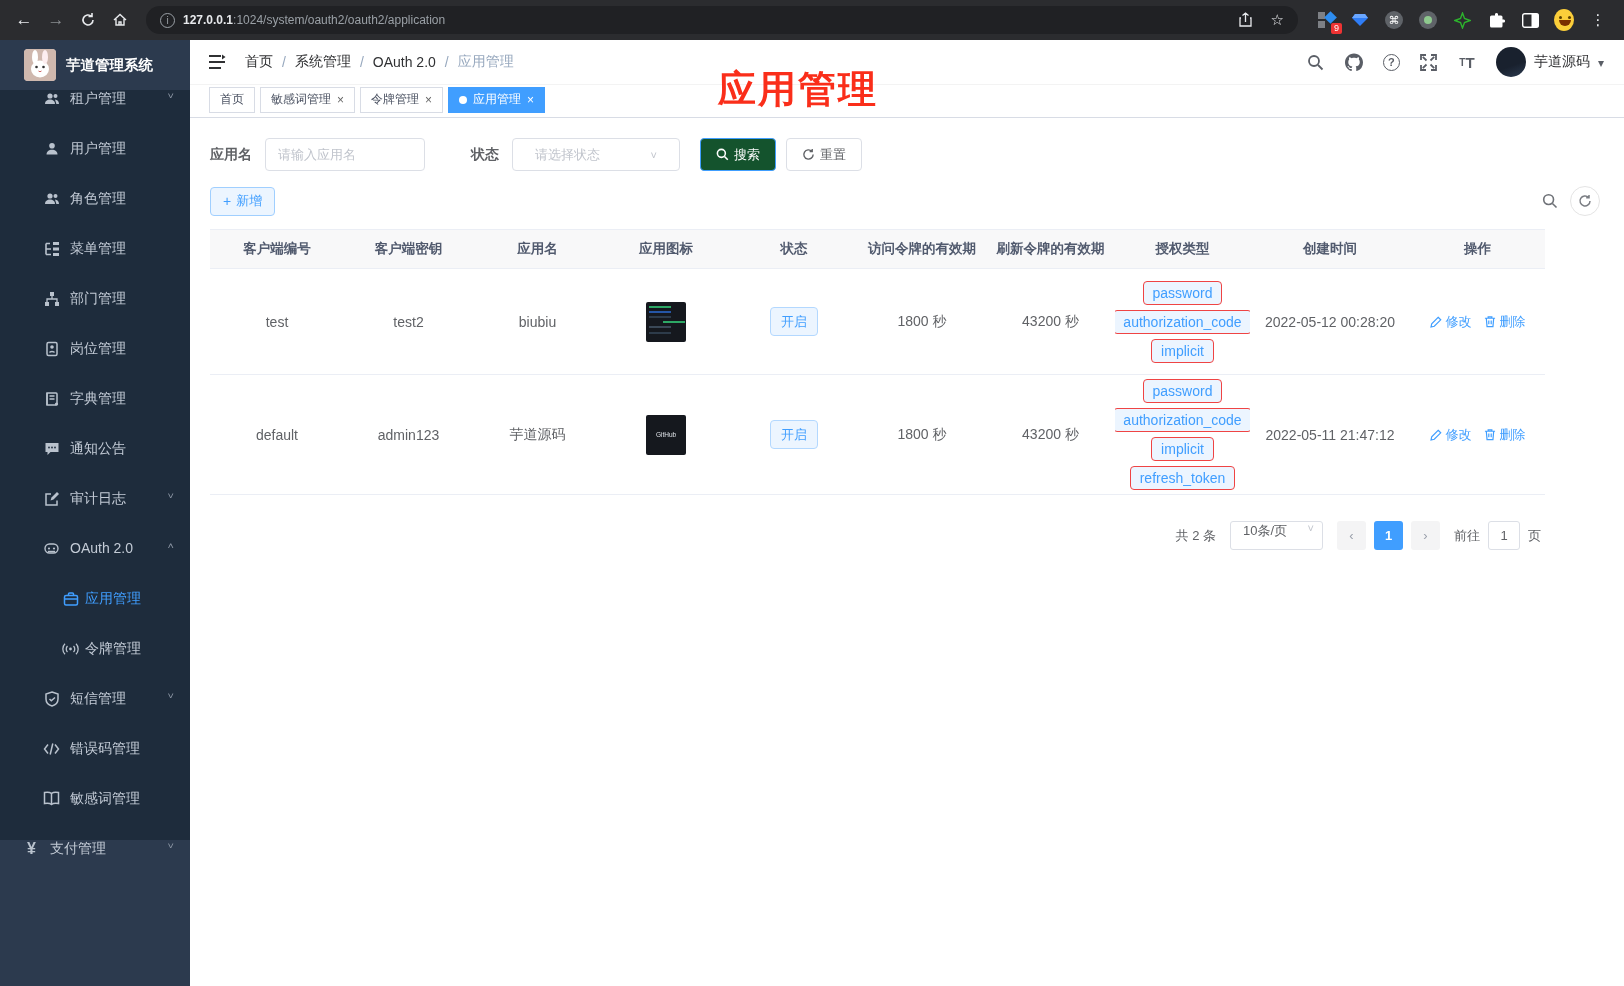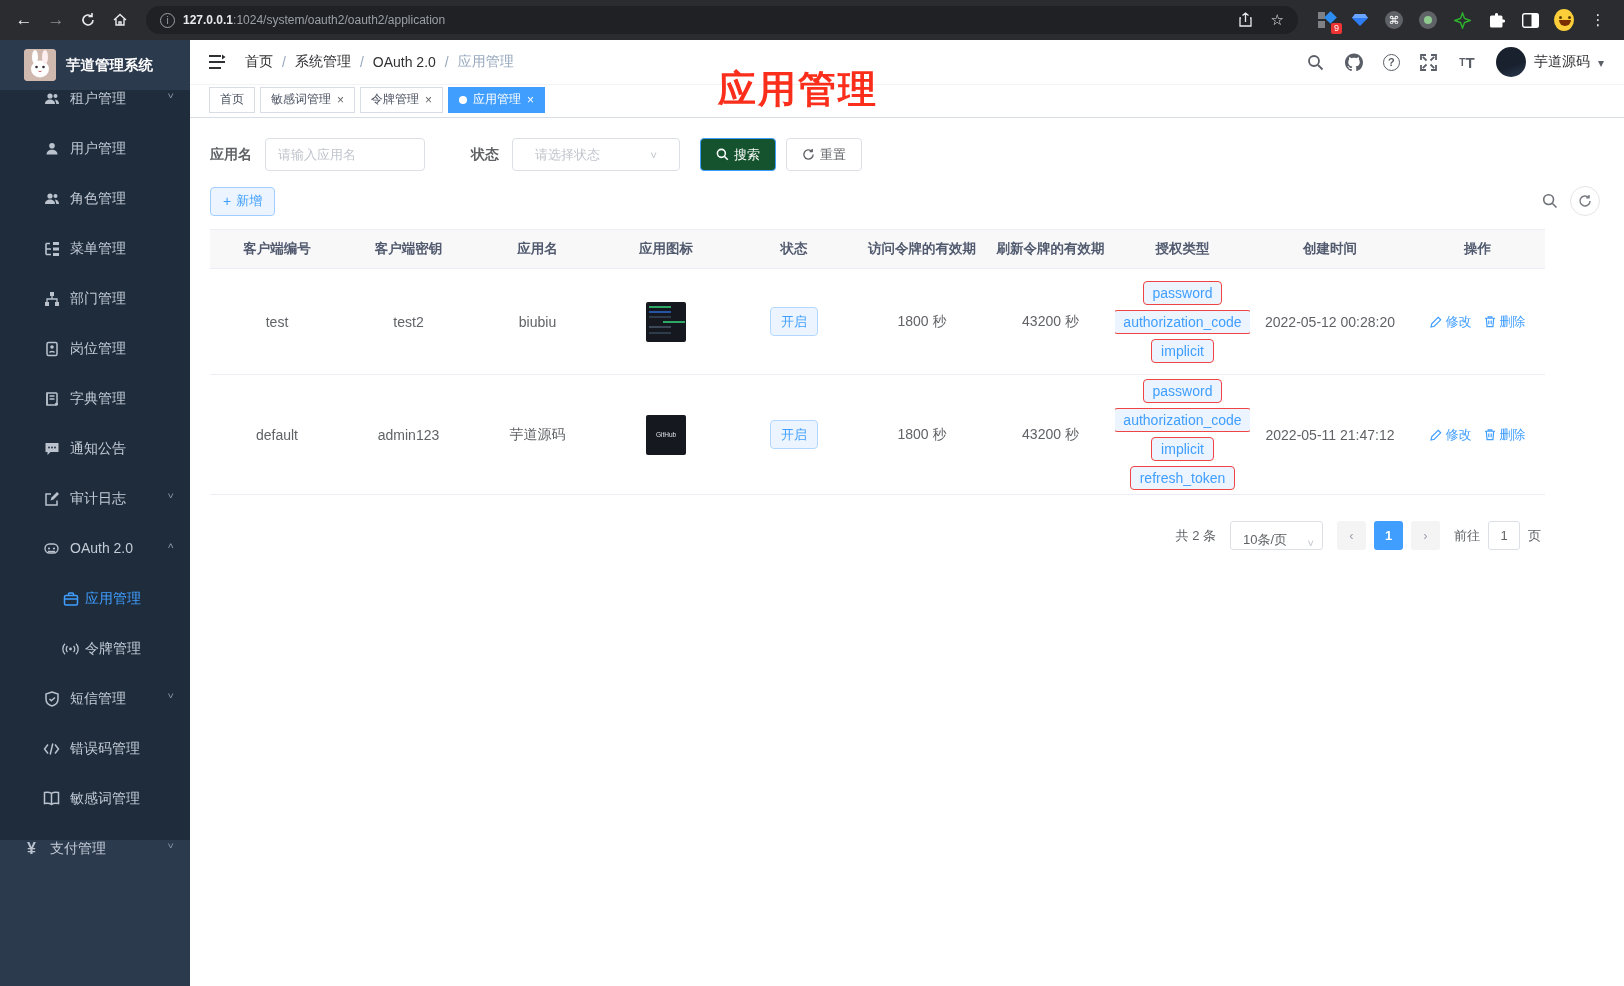--- a/index.html
+++ b/index.html
@@ -123,21 +123,21 @@
   .gtag { height:24px; padding:0 9px; background:#ecf5ff; border:1px solid #ef4444; color:#409eff;
     border-radius:4px; font-size:14px; display:inline-flex; align-items:center; margin:2.5px 0;
     white-space:nowrap; max-width:152px; overflow:hidden; }
   .ops { flex-direction:row !important; gap:12px; }
   .oplink { color:#409eff; font-size:13px; display:inline-flex; align-items:center; gap:4px; cursor:pointer; }
 
   
   .pager { display:flex; align-items:center; justify-content:flex-end; margin-top:26px; gap:14px;
     font-size:13px; color:#606266; padding-right:4px; }
   .psize { width:93px; height:29px; border:1px solid #dcdfe6; border-radius:3px; display:flex;
-    align-items:flex-end; justify-content:space-between; padding:0 8px 0 12px; color:#606266; cursor:pointer; }
+    align-items:flex-start; justify-content:space-between; padding:0 8px 0 12px; color:#606266; cursor:pointer; }
   .pbtn { min-width:29px; height:29px; background:#f4f4f5; color:#9aa0ab; border-radius:3px;
     display:flex; align-items:center; justify-content:center; font-size:13px; cursor:pointer; }
   .pbtn.cur { background:#409eff; color:#fff; font-weight:bold; }
   .pgroup { display:flex; gap:8px; align-items:center; }
   .goto-input { width:32px; height:29px; border:1px solid #dcdfe6; border-radius:3px; text-align:center;
     font-size:13px; color:#606266; font-family:inherit; }
 
   svg { display:block; }
 </style>
 </head>

